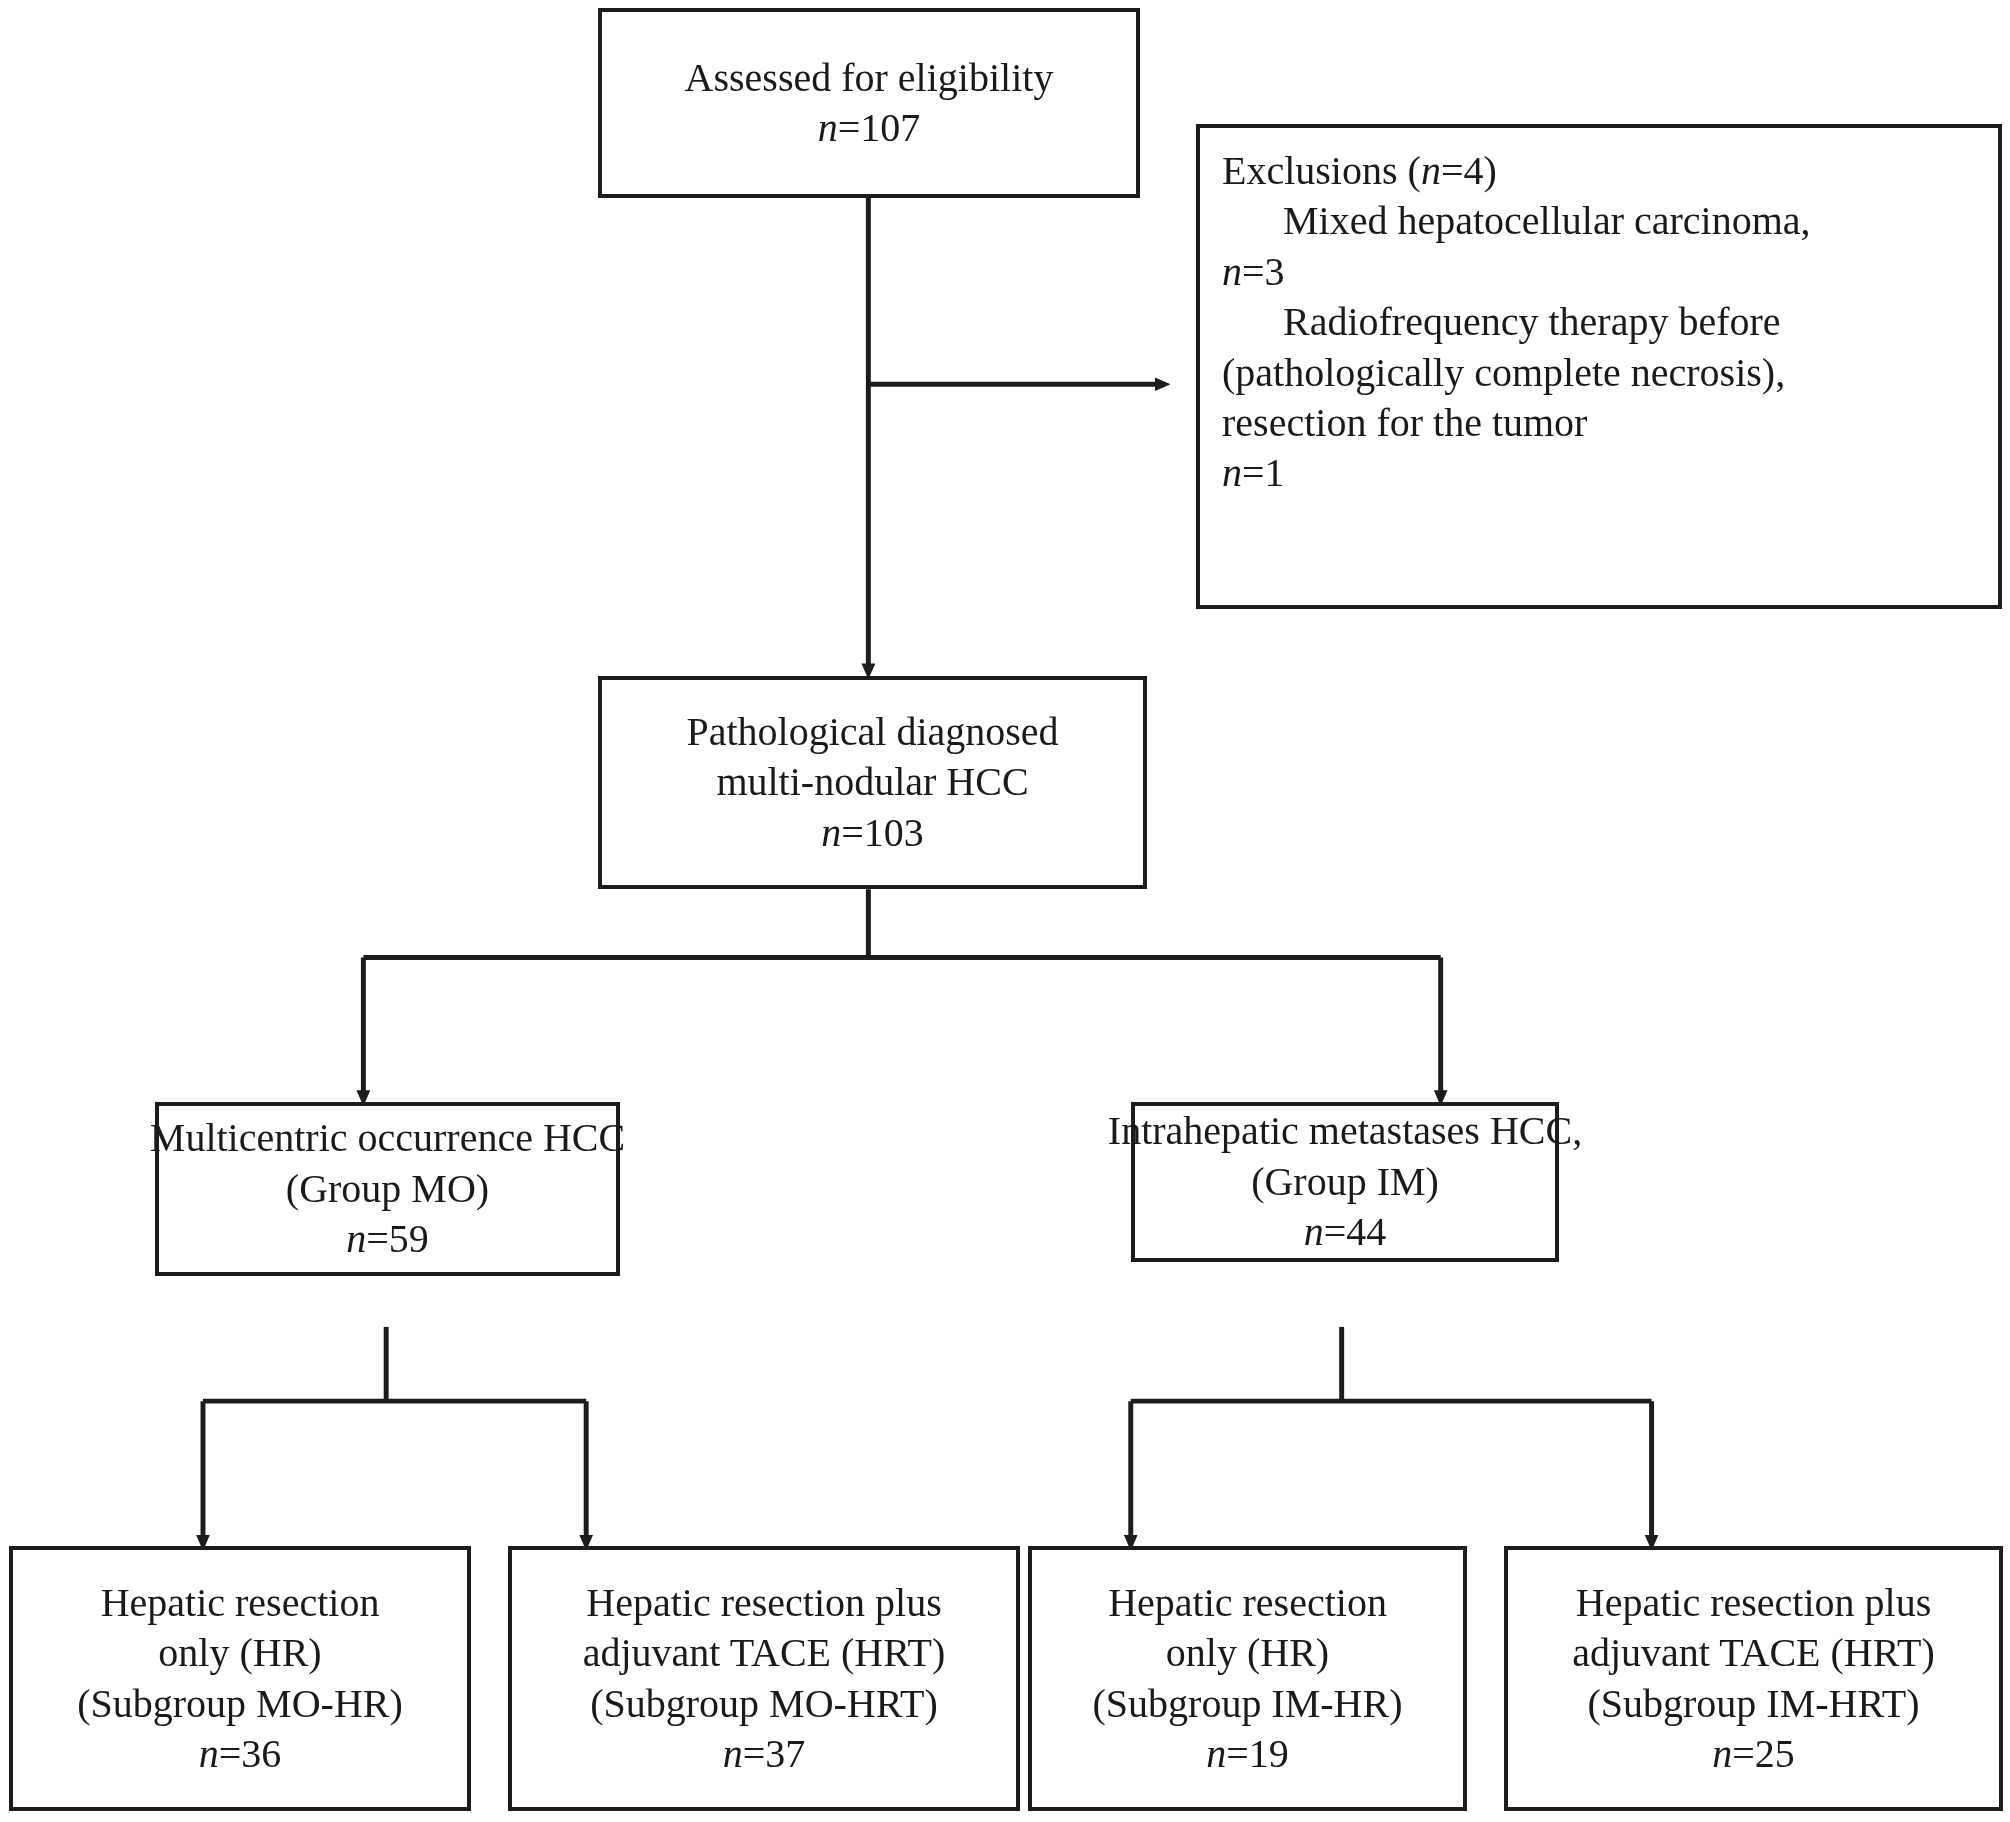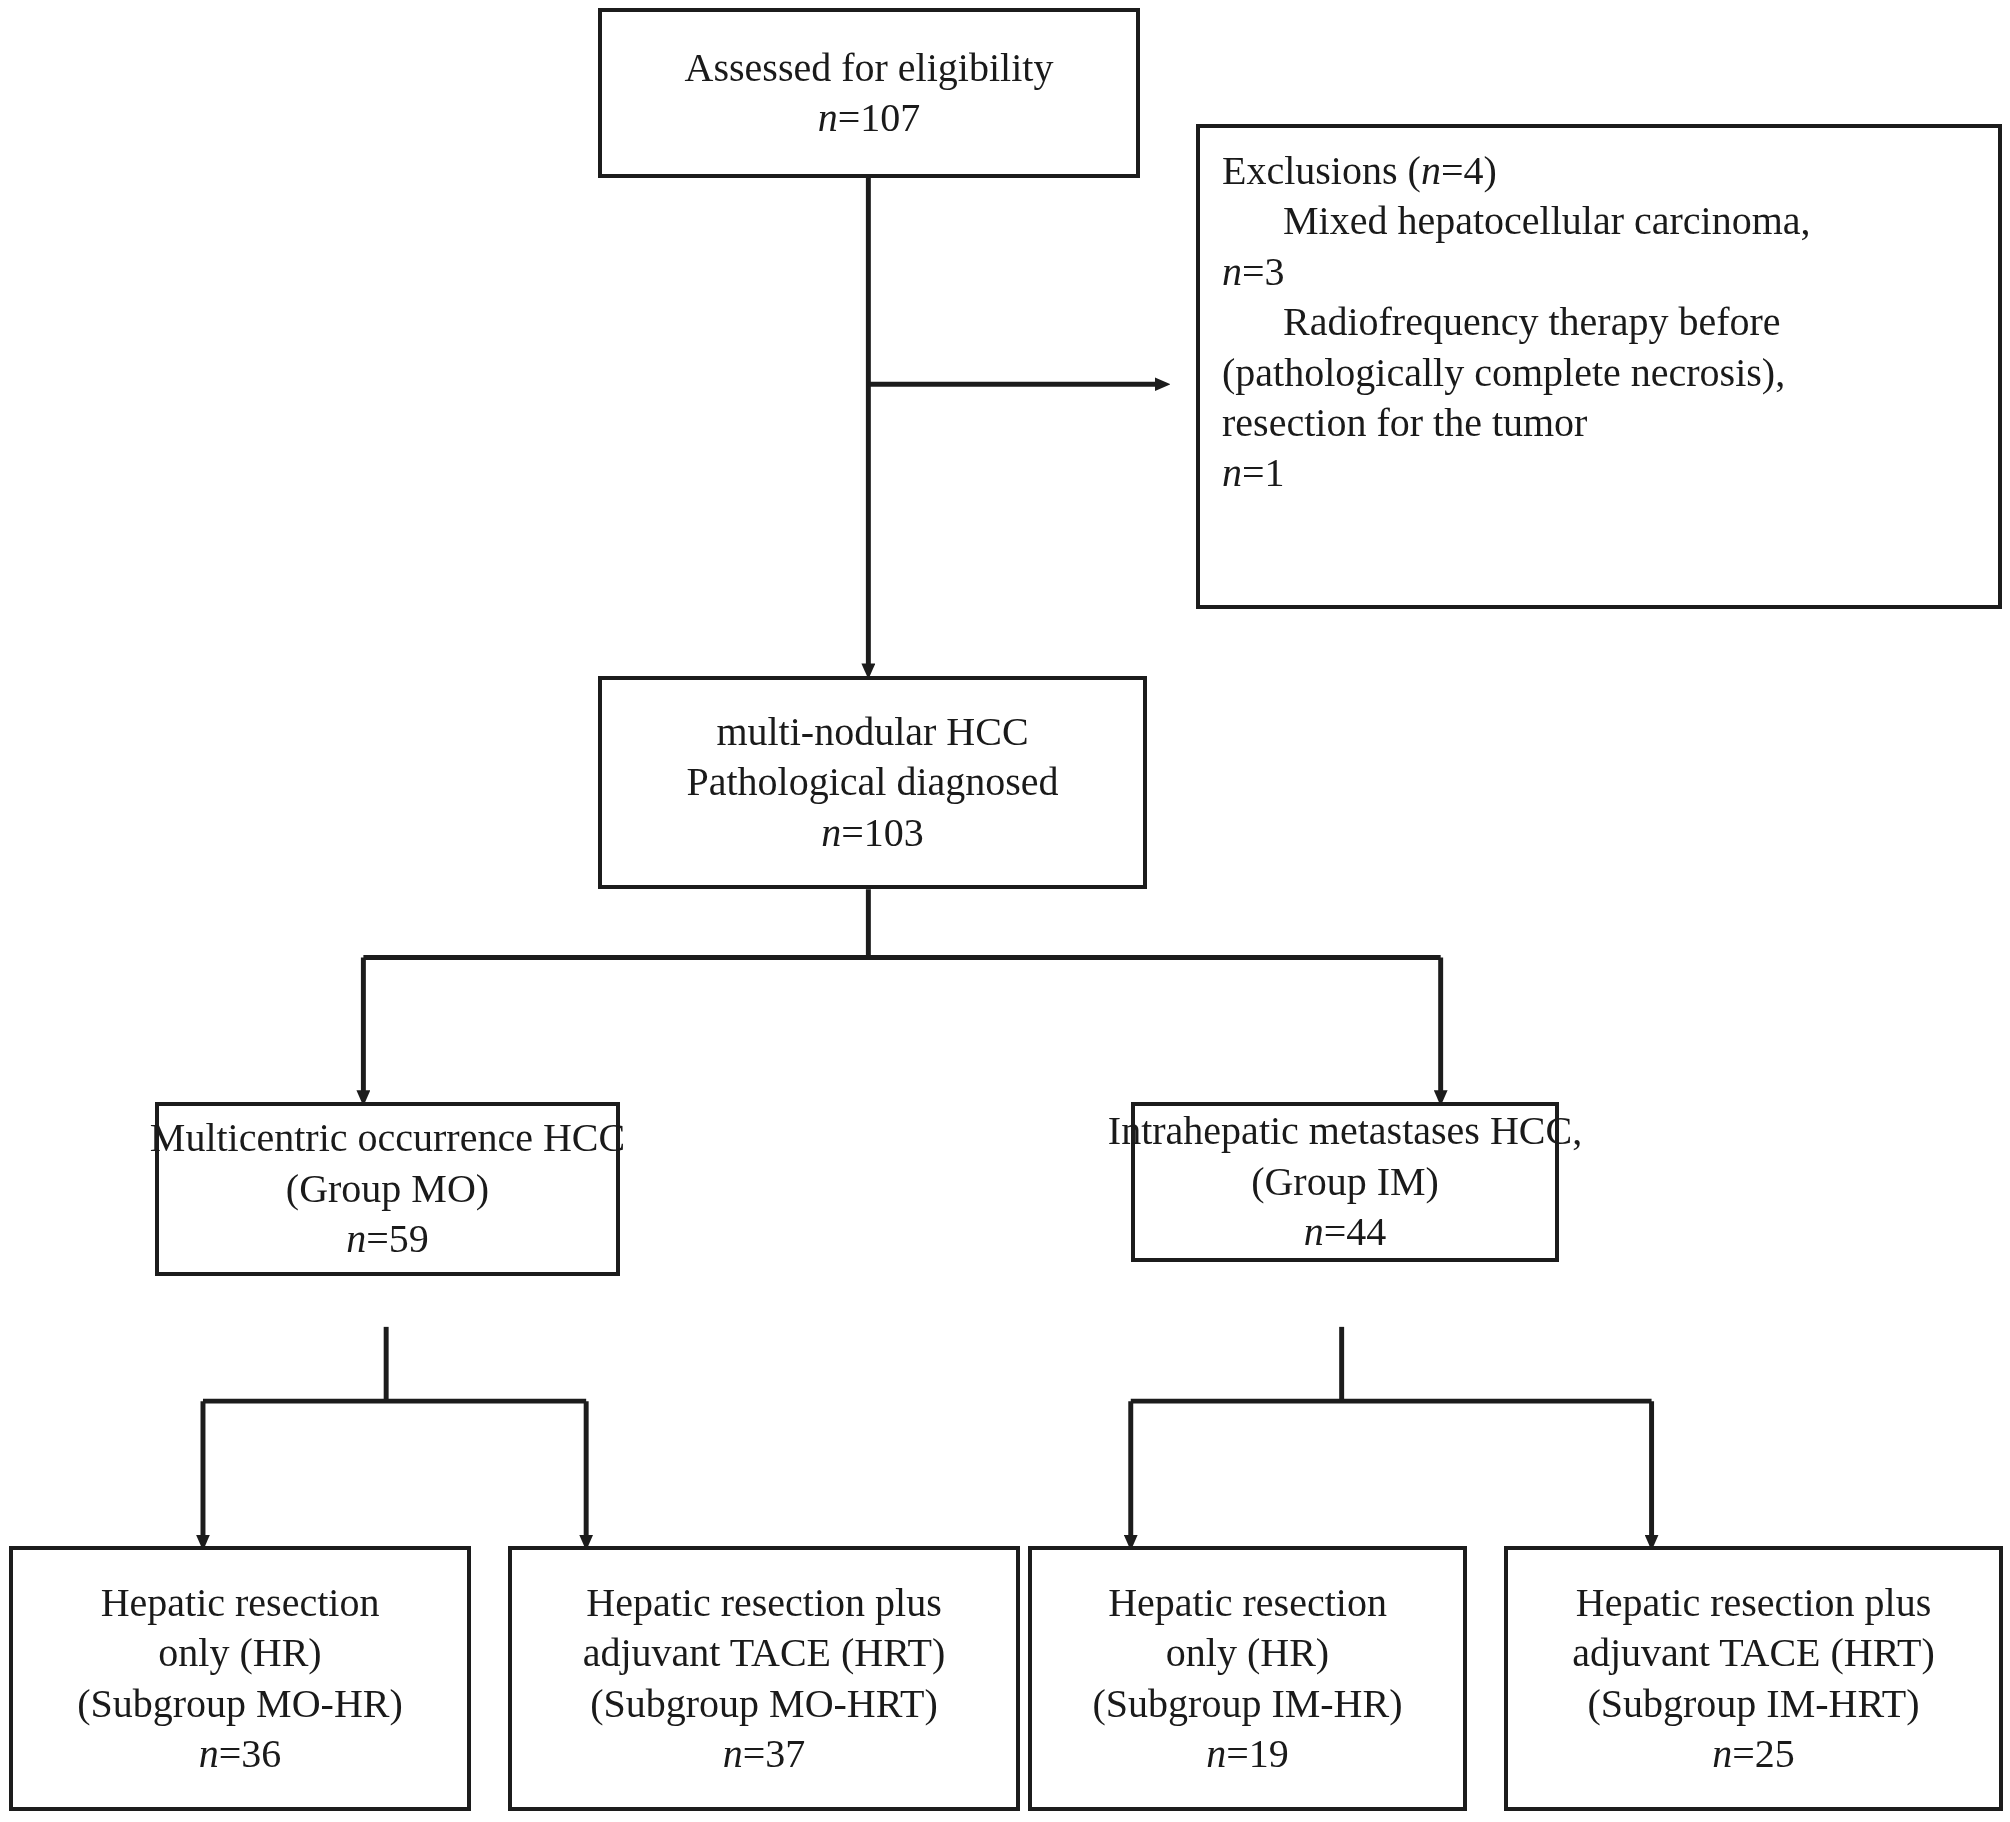--- a/index.html
+++ b/index.html
@@ -88,38 +88,38 @@
     <path d="M205,1415 L592,1415" stroke="#1c1c1c" stroke-width="5" fill="none"></path>
     <path d="M205,1415 L205,1552" stroke="#1c1c1c" stroke-width="5" fill="none" marker-end="url(#arrow)"></path>
     <path d="M592,1415 L592,1552" stroke="#1c1c1c" stroke-width="5" fill="none" marker-end="url(#arrow)"></path>
 
     <path d="M1355,1340 L1355,1415" stroke="#1c1c1c" stroke-width="5" fill="none"></path>
     <path d="M1142,1415 L1668,1415" stroke="#1c1c1c" stroke-width="5" fill="none"></path>
     <path d="M1142,1415 L1142,1552" stroke="#1c1c1c" stroke-width="5" fill="none" marker-end="url(#arrow)"></path>
     <path d="M1668,1415 L1668,1552" stroke="#1c1c1c" stroke-width="5" fill="none" marker-end="url(#arrow)"></path>
   </svg>
 
-  <div class="node" style="left:598px; top:8px; width:542px; height:170px;">
+  <div class="node" style="left:598px; top:8px; width:542px; height:190px;">
     <span class="ln">Assessed for eligibility</span>
     <span class="ln"><i class="nvar">n</i><span class="eq">=107</span></span>
   </div>
 
   <div class="node left-align" style="left:1196px; top:124px; width:806px; height:485px;">
     <span class="ln"><span>Exclusions (</span><i class="nvar">n</i><span class="eq">=4)</span></span>
     <span class="ln indent">Mixed hepatocellular carcinoma,</span>
     <span class="ln"><i class="nvar">n</i><span class="eq">=3</span></span>
     <span class="ln indent">Radiofrequency therapy before</span>
     <span class="ln">(pathologically complete necrosis),</span>
     <span class="ln">resection for the tumor</span>
     <span class="ln"><i class="nvar">n</i><span class="eq">=1</span></span>
   </div>
 
   <div class="node" style="left:598px; top:676px; width:549px; height:213px;">
+    <span class="ln">Pathological diagnosed</span>
     <span class="ln">multi-nodular HCC</span>
-    <span class="ln">Pathological diagnosed</span>
     <span class="ln"><i class="nvar">n</i><span class="eq">=103</span></span>
   </div>
 
   <div class="node" style="left:155px; top:1102px; width:465px; height:174px;">
     <span class="ln">Multicentric occurrence HCC</span>
     <span class="ln">(Group MO)</span>
     <span class="ln"><i class="nvar">n</i><span class="eq">=59</span></span>
   </div>
 
   <div class="node" style="left:1131px; top:1102px; width:428px; height:160px;">

